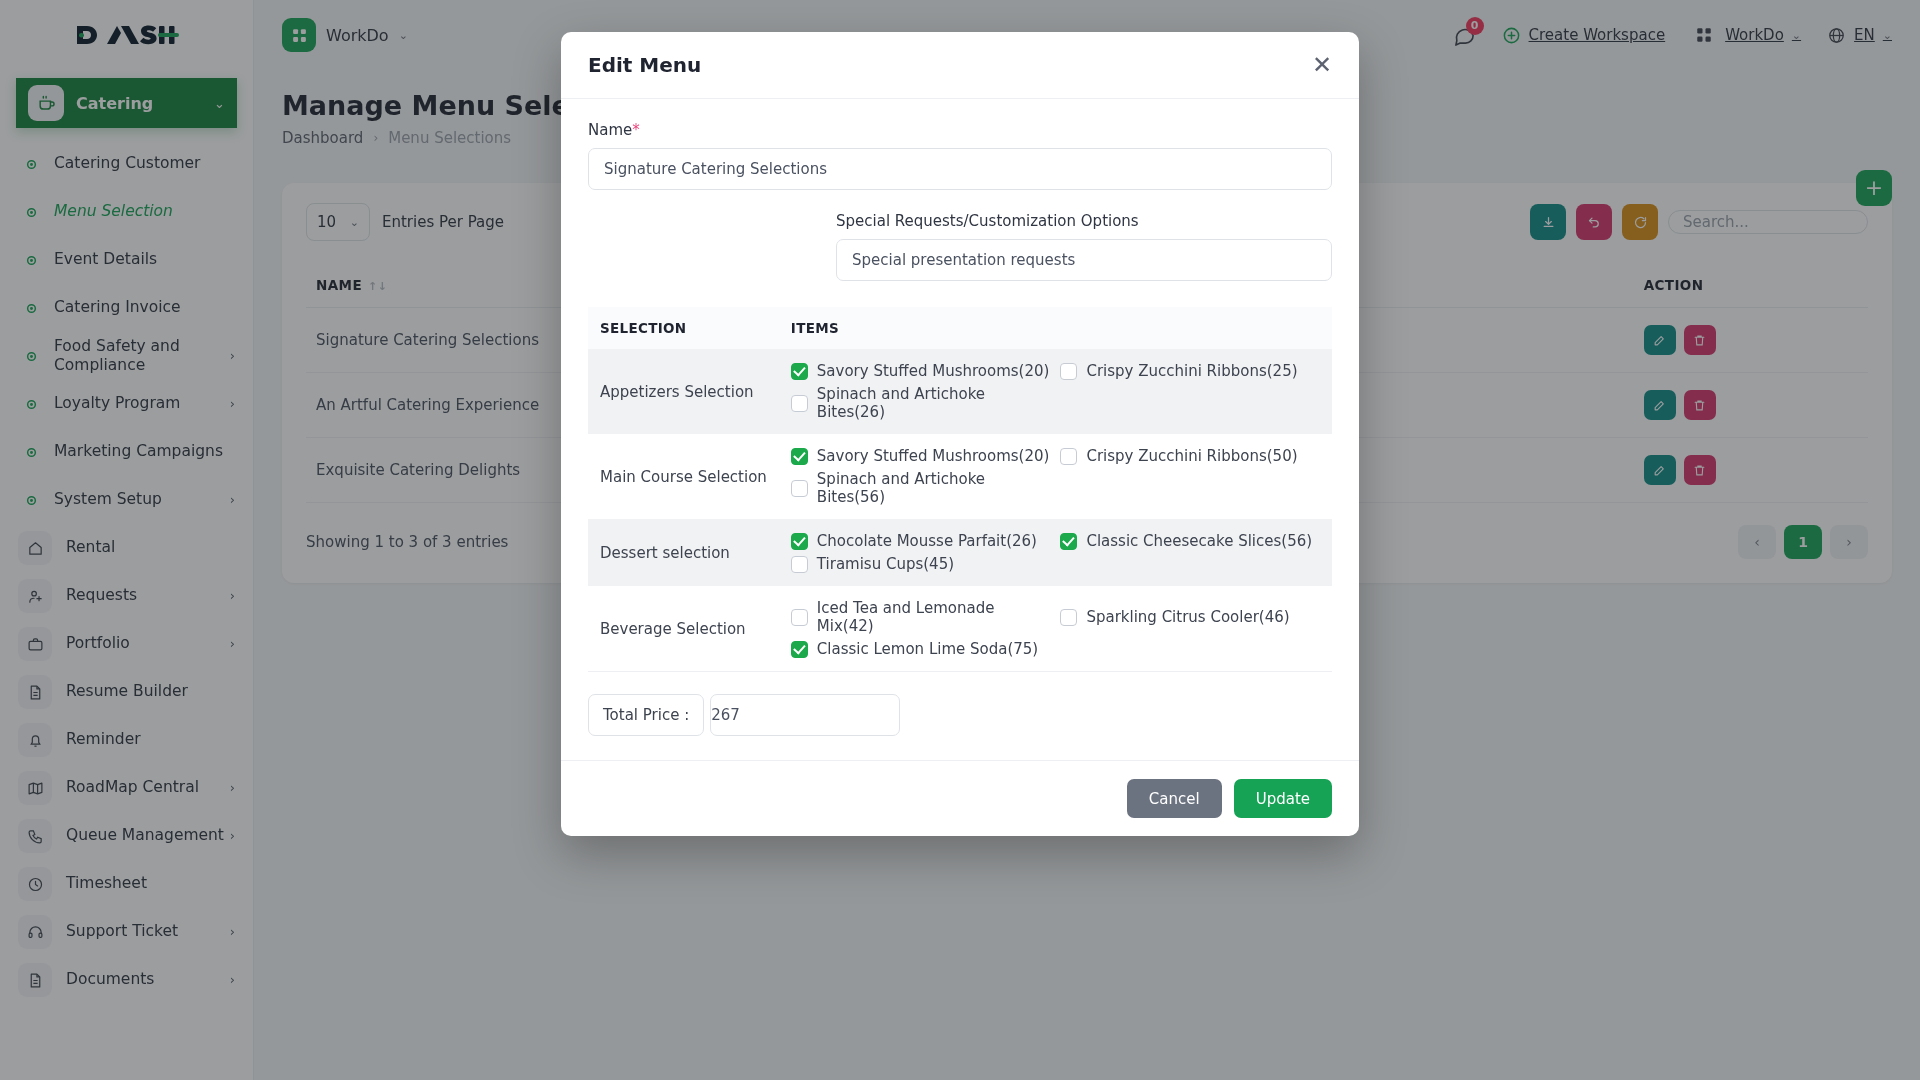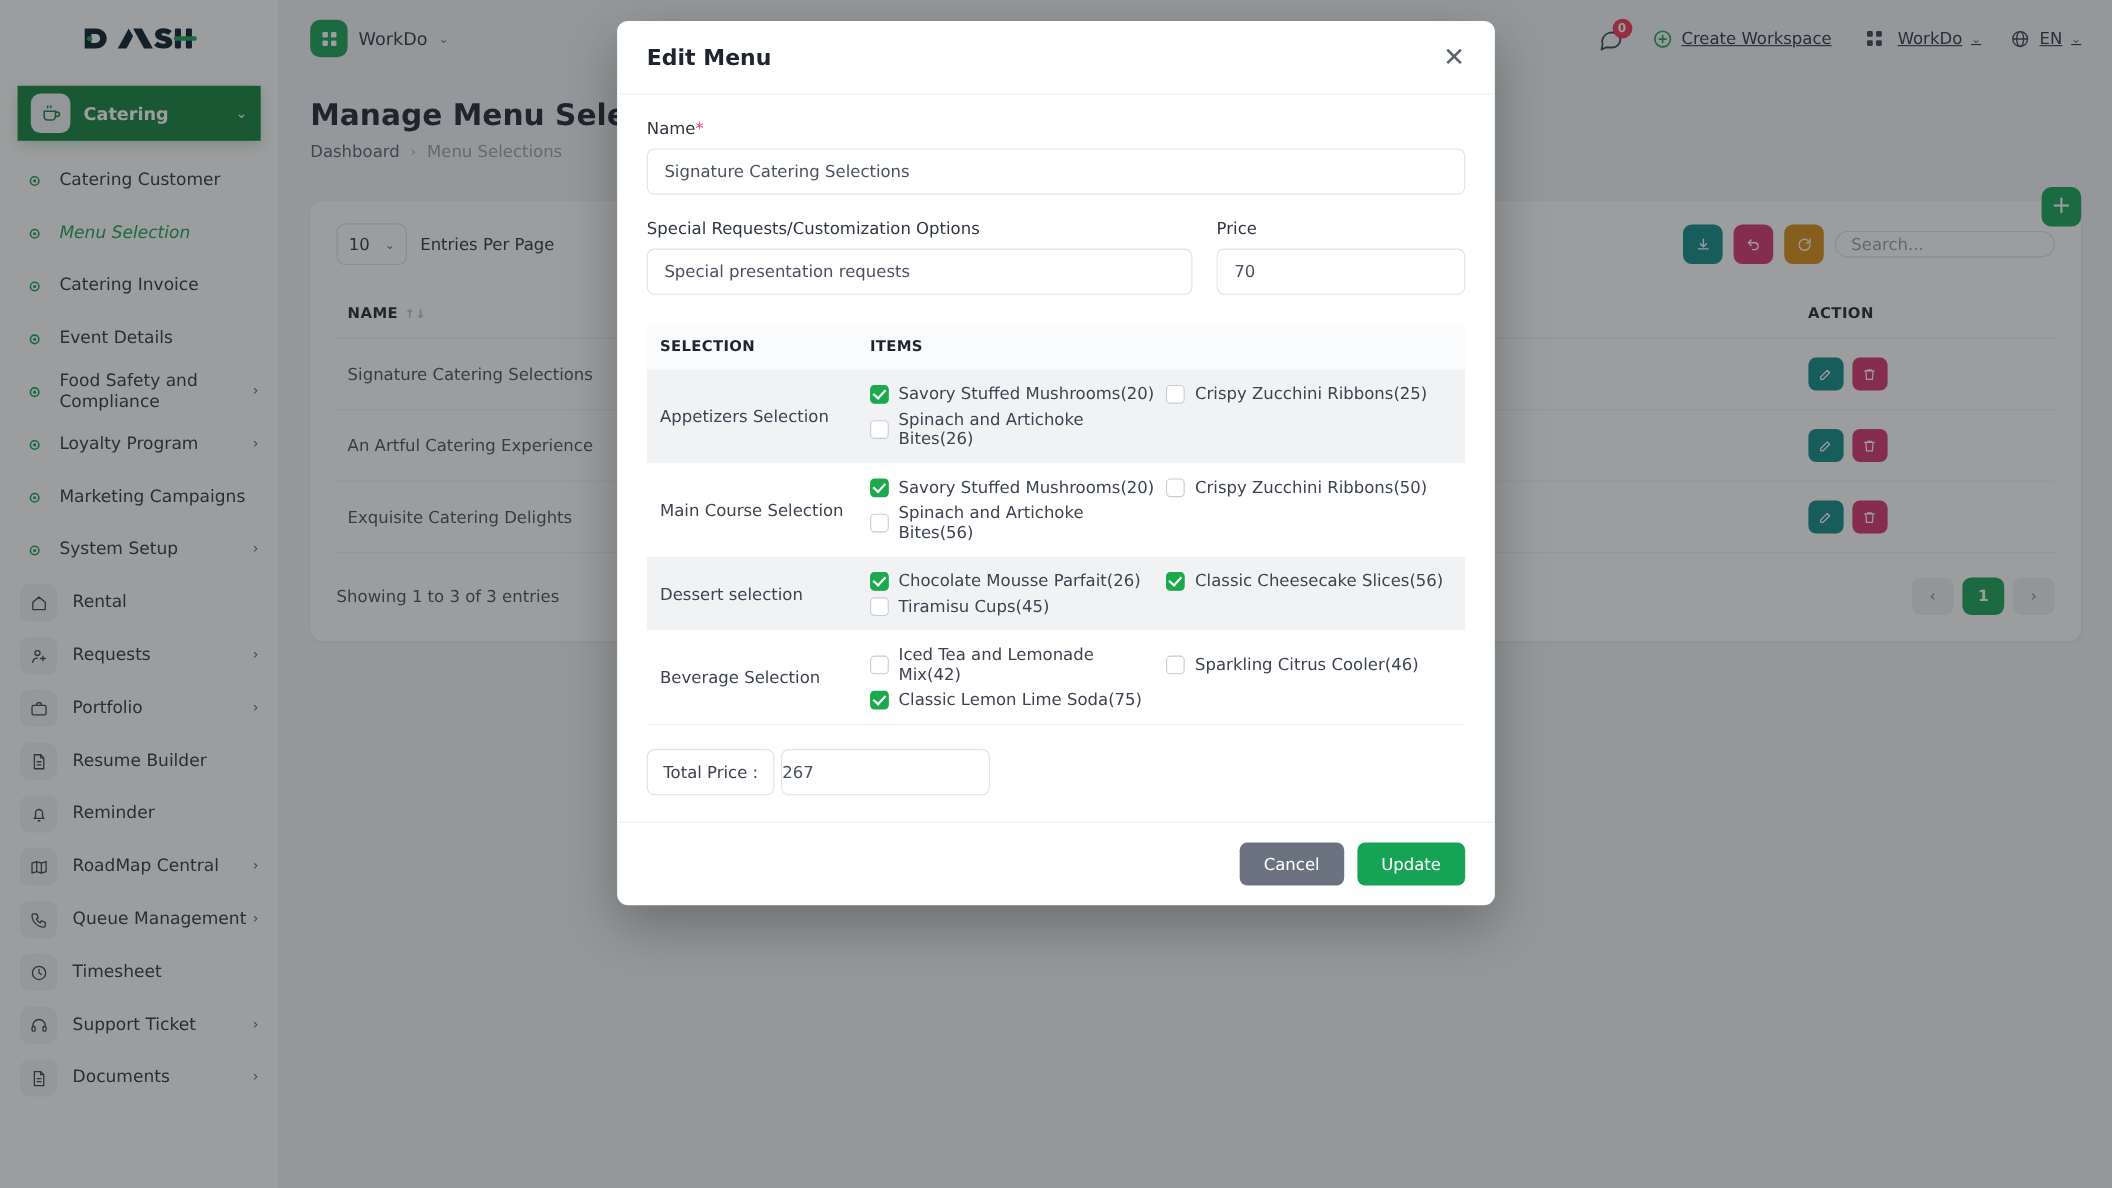--- a/index.html
+++ b/index.html
@@ -128,21 +128,21 @@
   .pager { margin-left: auto; display: flex; align-items: center; gap: 8px; }
   .pg {
     min-width: 38px; height: 34px; border-radius: 8px; background: #f1f2f5; color: #7b8190;
     display: flex; align-items: center; justify-content: center; font-size: 14px; padding: 0 10px;
   }
   .pg.cur { background: #17a356; color: #fff; font-weight: 600; }
 
   
   .overlay { position: absolute; inset: 0; background: rgba(33,37,41,.45); }
   .modal {
-    position: absolute; left: 561px; top: 19px; width: 798px;
+    position: absolute; left: 561px; top: 32px; width: 798px;
     background: #fff; border-radius: 10px; box-shadow: 0 18px 48px rgba(0,0,0,.28);
     overflow: hidden;
   }
   .modal-head {
     height: 67px; display: flex; align-items: center; padding: 0 27px;
     border-bottom: 1px solid #edeff2;
   }
   .modal-title { font-size: 20px; font-weight: 700; color: #1f2430; }
   .modal-x { margin-left: auto; font-size: 24px; color: #5c6270; line-height: 1; }
   .modal-body { padding: 22px 27px 0 27px; }
@@ -247,31 +247,31 @@
         <span class="lbl">Menu Selection</span>
         <span class="arrow"></span>
       </div>
       <div class="nav-item sub">
         <span class="dot-ico">
             <svg width="11" height="11" viewBox="0 0 12 12">
               <circle cx="6" cy="6" r="4.2" fill="none" stroke="#17a356" stroke-width="1.6"></circle>
               <circle cx="6" cy="6" r="1.6" fill="#17a356"></circle>
             </svg>
           </span>
-        <span class="lbl">Catering Invoice</span>
+        <span class="lbl">Event Details</span>
         <span class="arrow"></span>
       </div>
       <div class="nav-item sub">
         <span class="dot-ico">
             <svg width="11" height="11" viewBox="0 0 12 12">
               <circle cx="6" cy="6" r="4.2" fill="none" stroke="#17a356" stroke-width="1.6"></circle>
               <circle cx="6" cy="6" r="1.6" fill="#17a356"></circle>
             </svg>
           </span>
-        <span class="lbl">Event Details</span>
+        <span class="lbl">Catering Invoice</span>
         <span class="arrow"></span>
       </div>
       <div class="nav-item sub">
         <span class="dot-ico">
             <svg width="11" height="11" viewBox="0 0 12 12">
               <circle cx="6" cy="6" r="4.2" fill="none" stroke="#17a356" stroke-width="1.6"></circle>
               <circle cx="6" cy="6" r="1.6" fill="#17a356"></circle>
             </svg>
           </span>
         <span class="lbl">Food Safety and Compliance</span>
@@ -609,26 +609,20 @@
         </div>
       </div>
 
       <div class="row2">
         <div class="col-a">
           <div class="fld-label">Special Requests/Customization Options</div>
           <div class="input">
             <span>Special presentation requests</span>
           </div>
         </div>
-        <div class="col-b">
-          <div class="fld-label">Price</div>
-          <div class="input">
-            <span>70</span>
-          </div>
-        </div>
       </div>
 
       <table class="sel-table">
         <thead>
           <tr>
             <th style="width:172px">SELECTION</th>
             <th>ITEMS</th>
           </tr>
         </thead>
         <tbody>

